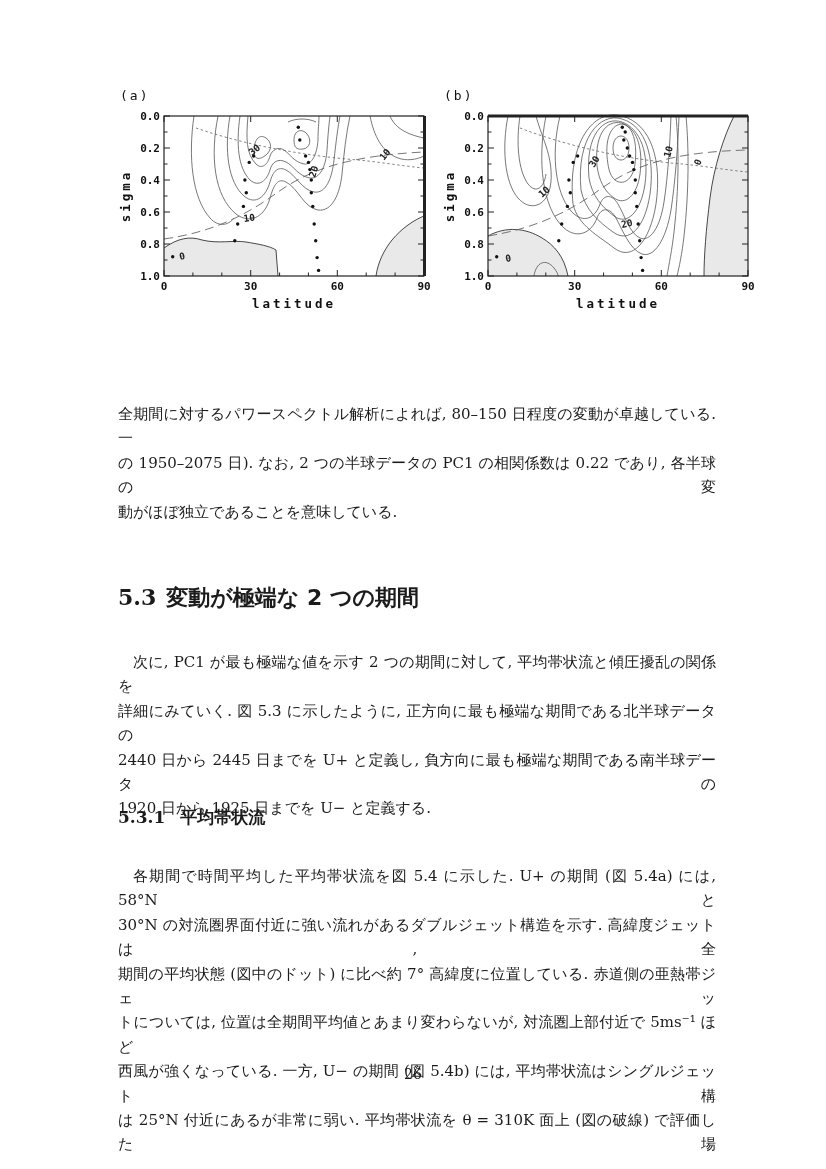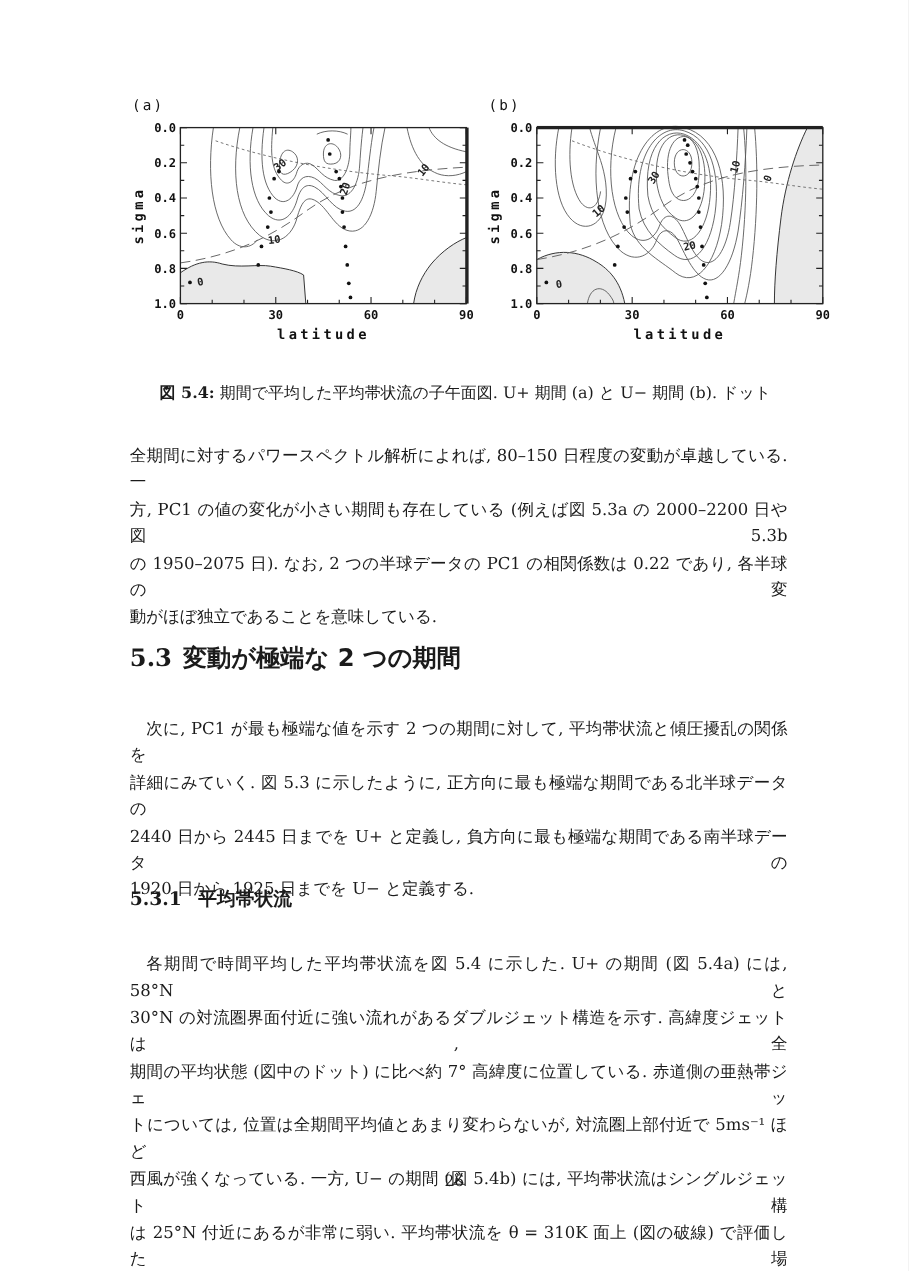--- a/index.html
+++ b/index.html
@@ -208,26 +208,24 @@
         <text class="clab" transform="translate(180,142) rotate(-12)">20</text>
         <text class="clab" transform="translate(100,112) rotate(-42)">10</text>
         <text class="clab" transform="translate(228,72) rotate(-75)">10</text>
         <text class="clab" transform="translate(258,80) rotate(-70)">0</text>
         <text class="clab" transform="translate(64,176) rotate(-10)">0</text>
       </g>
     </svg>
   </div>
 
   <div class="caption">
-    <div class="line full"><span class="bold">図 5.4:</span><span> 期間で平均した平均帯状流の子午面図. U+ 期間 (a) と U− 期間 (b). ドット</span></div>
   </div>
 
   <div class="para" id="para1">
     <div class="line full">全期間に対するパワースペクトル解析によれば, 80–150 日程度の変動が卓越している. 一</div>
-    <div class="line full">方, PC1 の値の変化が小さい期間も存在している (例えば図 5.3a の 2000–2200 日や図 5.3b</div>
     <div class="line full">の 1950–2075 日). なお, 2 つの半球データの PC1 の相関係数は 0.22 であり, 各半球の変</div>
     <div class="line">動がほぼ独立であることを意味している.</div>
   </div>
 
   <div class="section">
     <span class="sec-num">5.3</span><span class="sec-title">変動が極端な 2 つの期間</span>
   </div>
 
   <div class="para" id="para2">
     <div class="line full indent">次に, PC1 が最も極端な値を示す 2 つの期間に対して, 平均帯状流と傾圧擾乱の関係を</div>

